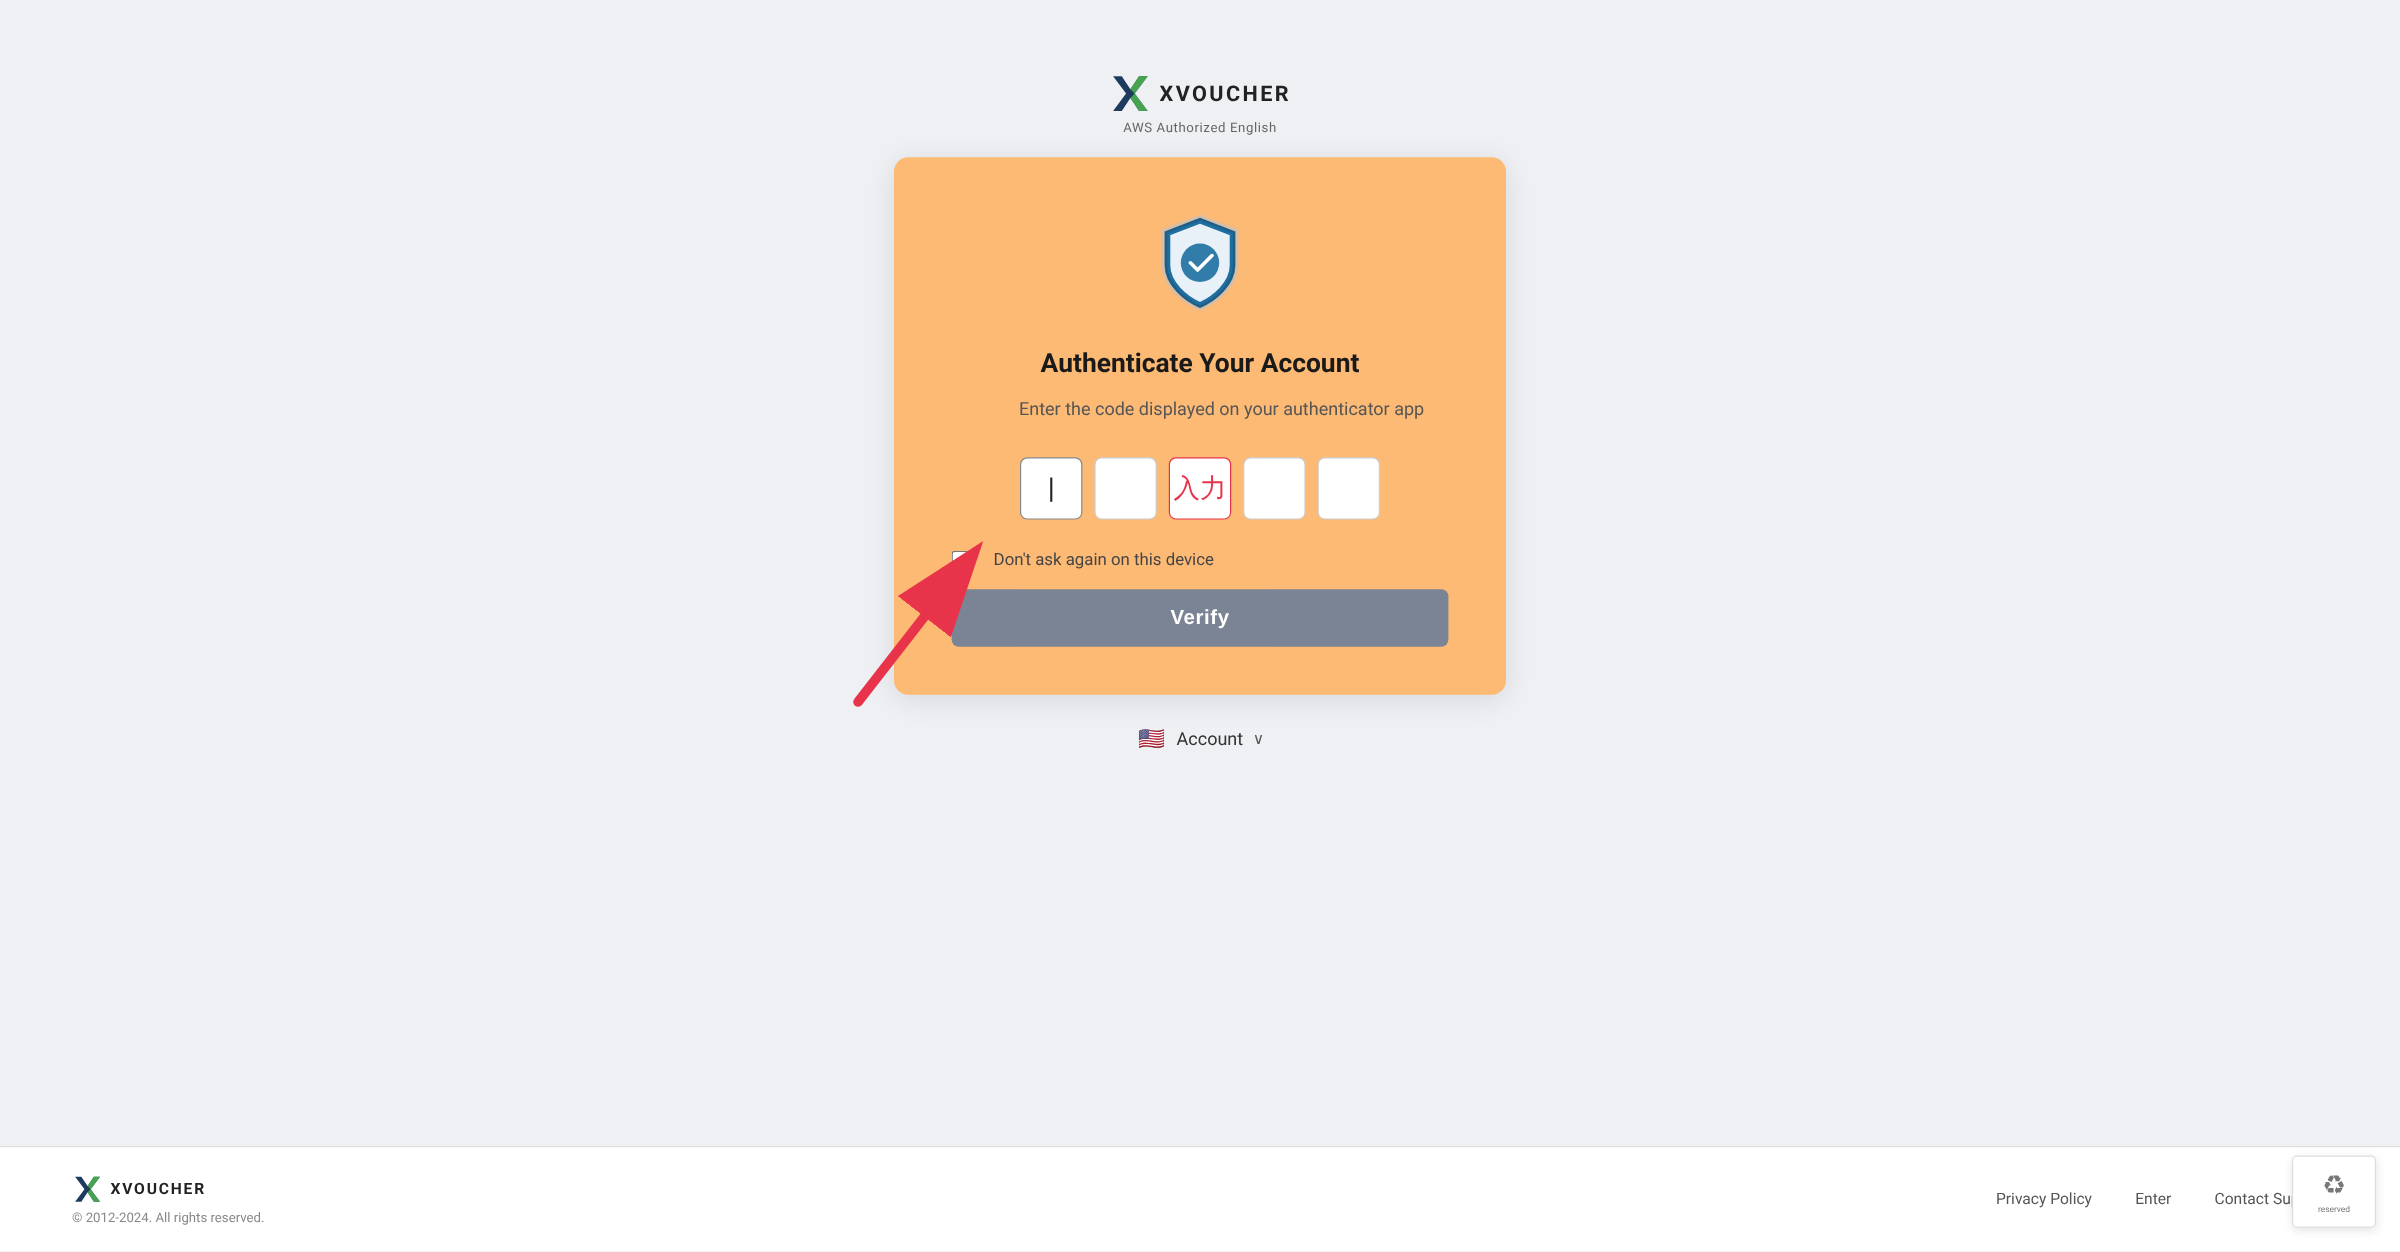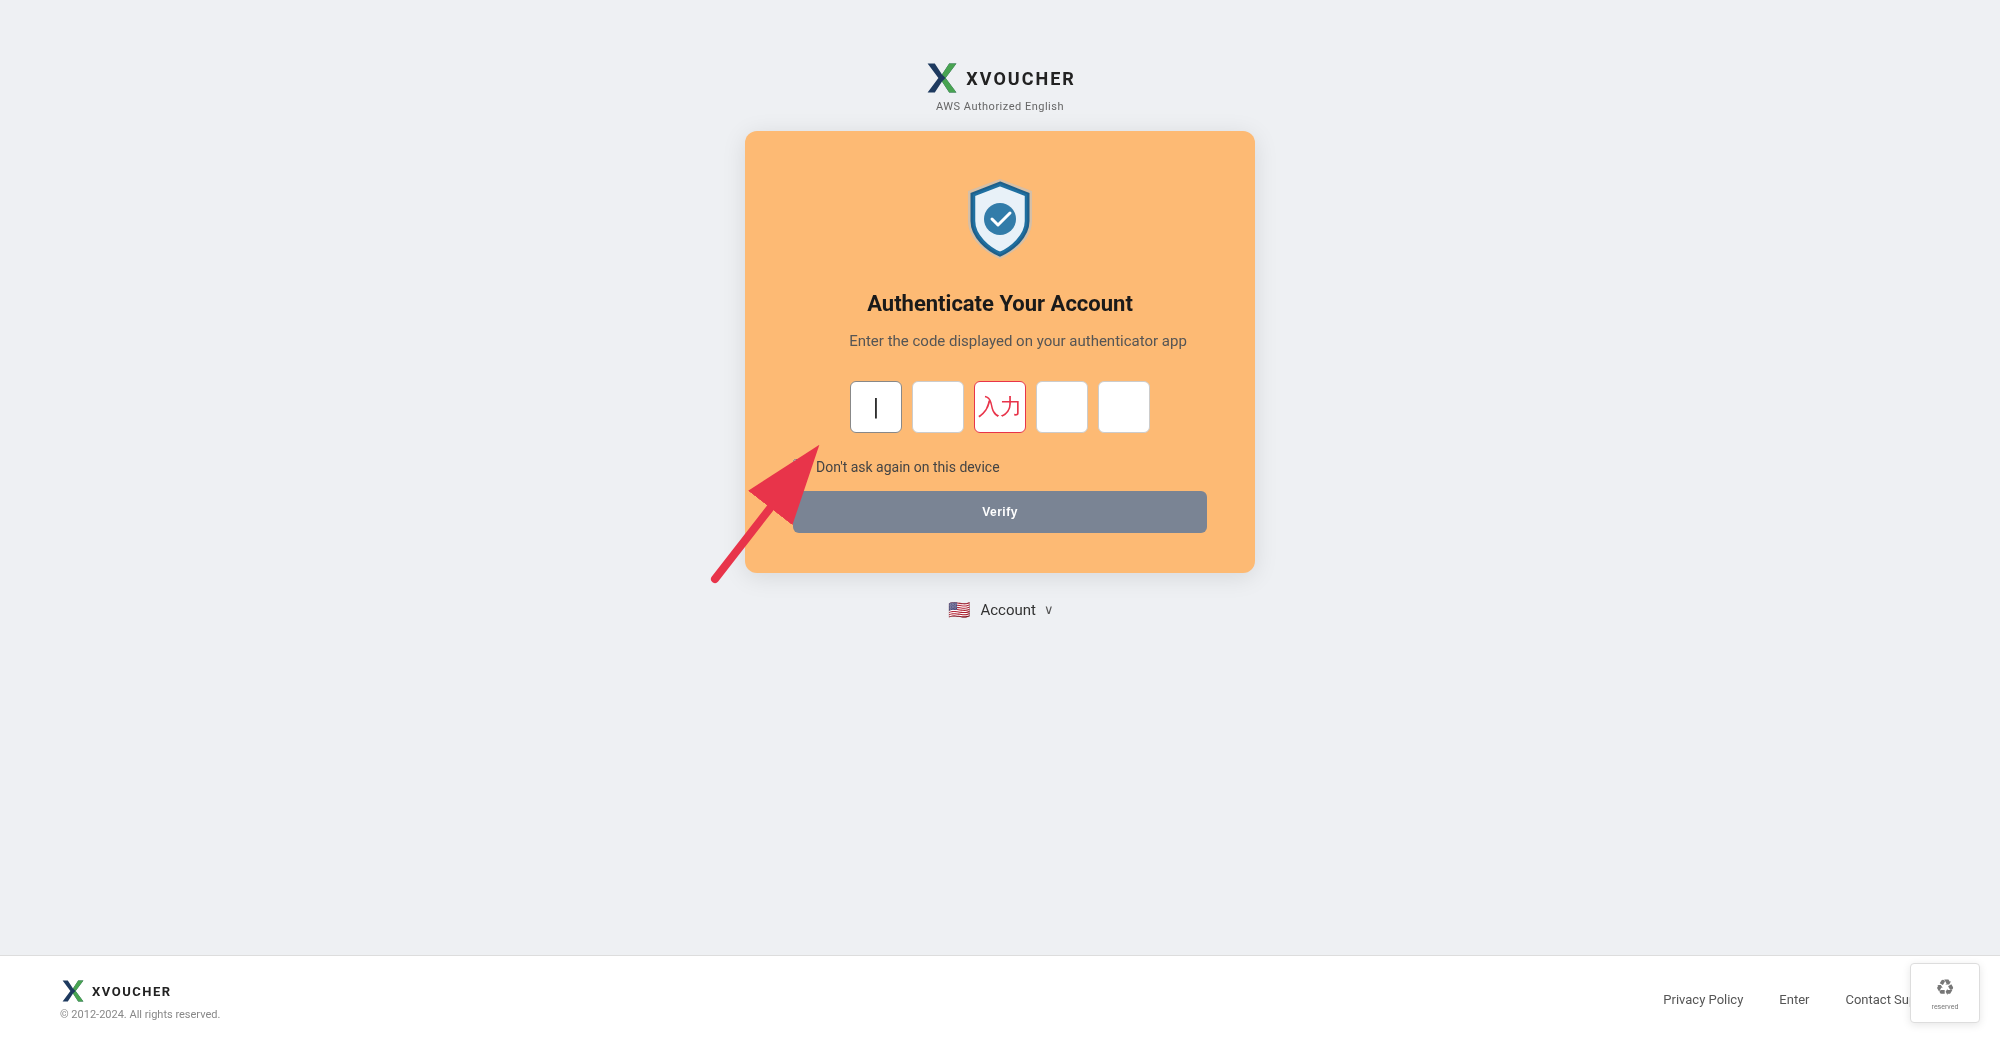--- a/index.html
+++ b/index.html
@@ -120,21 +120,21 @@
     .otp-box.input-jp {
       color: #e8344a;
       font-size: 22px;
       font-weight: 400;
       border-color: #e8344a;
     }
 
     .checkbox-row {
       display: flex;
       align-items: center;
-      gap: 8px;
+      gap: 20px;
       width: 100%;
       margin-bottom: 16px;
     }
 
     .checkbox-row input[type="checkbox"] {
       width: 15px;
       height: 15px;
       accent-color: #555;
       cursor: pointer;
     }
@@ -142,21 +142,21 @@
     .checkbox-label {
       font-size: 14px;
       color: #444;
     }
 
     .verify-btn {
       width: 100%;
       padding: 14px;
       background: #7a8494;
       color: #fff;
-      font-size: 12px;
+      font-size: 17px;
       font-weight: 600;
       border: none;
       border-radius: 6px;
       cursor: pointer;
       letter-spacing: 0.5px;
     }
 
     .lang-selector {
       display: flex;
       align-items: center;

